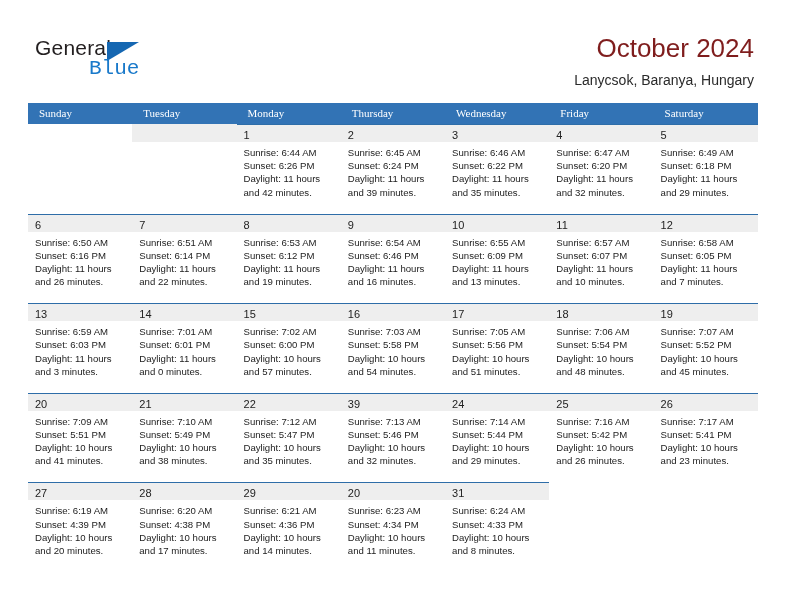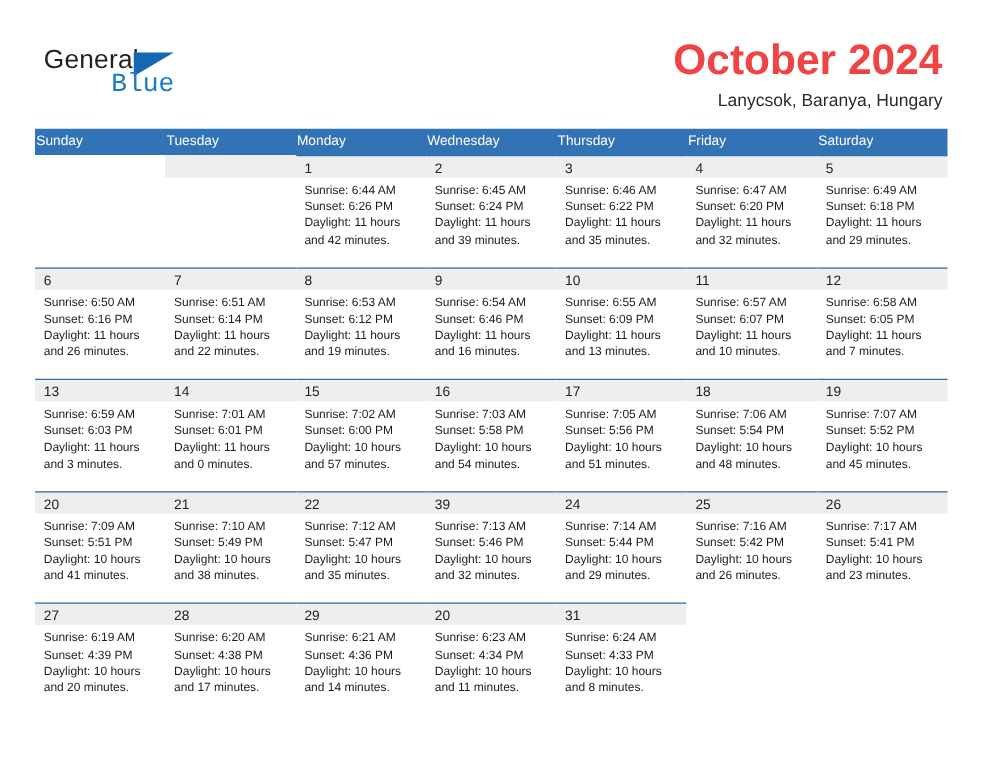--- a/index.html
+++ b/index.html
@@ -64,23 +64,23 @@
     font-family: Liberation Mono, monospace;
   }
 
   .title-block {
     position: absolute;
     right: 38px;
     top: 32px;
     text-align: right;
   }
   .title {
-    font-size: 34px;
-    color: #ef4444;
-    font-weight: bold;
+    font-size: 26px;
+    color: #7f1d1d;
+    font-weight: normal;
     line-height: 32px;
     white-space: nowrap;
   }
   .subtitle {
     font-size: 14px;
     color: #2a2a2a;
     line-height: 20px;
     margin-top: 6px;
     white-space: nowrap;
   }
@@ -93,25 +93,26 @@
     width: 730px;
   }
   .weekdays {
     display: flex;
     background: #3273b5;
     height: 21px;
   }
   .weekday {
     width: 104.28px;
     box-sizing: border-box;
-    padding-left: 1px;
+    padding-left: 11px;
     color: #ffffff;
     font-size: 11px;
     line-height: 21px;
     white-space: nowrap;
+    font-family: Liberation Serif, serif;
   }
 
   .week {
     display: flex;
     position: relative;
     height: 89.6px;
   }
   .week .daycell {
     width: 104.28px;
     box-sizing: border-box;
@@ -170,22 +171,22 @@
       <div class="subtitle">Lanycsok, Baranya, Hungary</div>
     </div>
 
   </div>
 
   <div class="calendar">
     <div class="weekdays">
         <div class="weekday">Sunday</div>
         <div class="weekday">Tuesday</div>
         <div class="weekday">Monday</div>
+        <div class="weekday">Thursday</div>
         <div class="weekday">Wednesday</div>
-        <div class="weekday">Thursday</div>
         <div class="weekday">Friday</div>
         <div class="weekday">Saturday</div>
       </div>
     <div class="weeks">
         <div class="week">
           <div class="daycell blank">
             <div class="datestrip"><span class="datenum"></span></div>
           </div>
           <div class="daycell empty">
             <div class="datestrip"><span class="datenum"></span></div>

